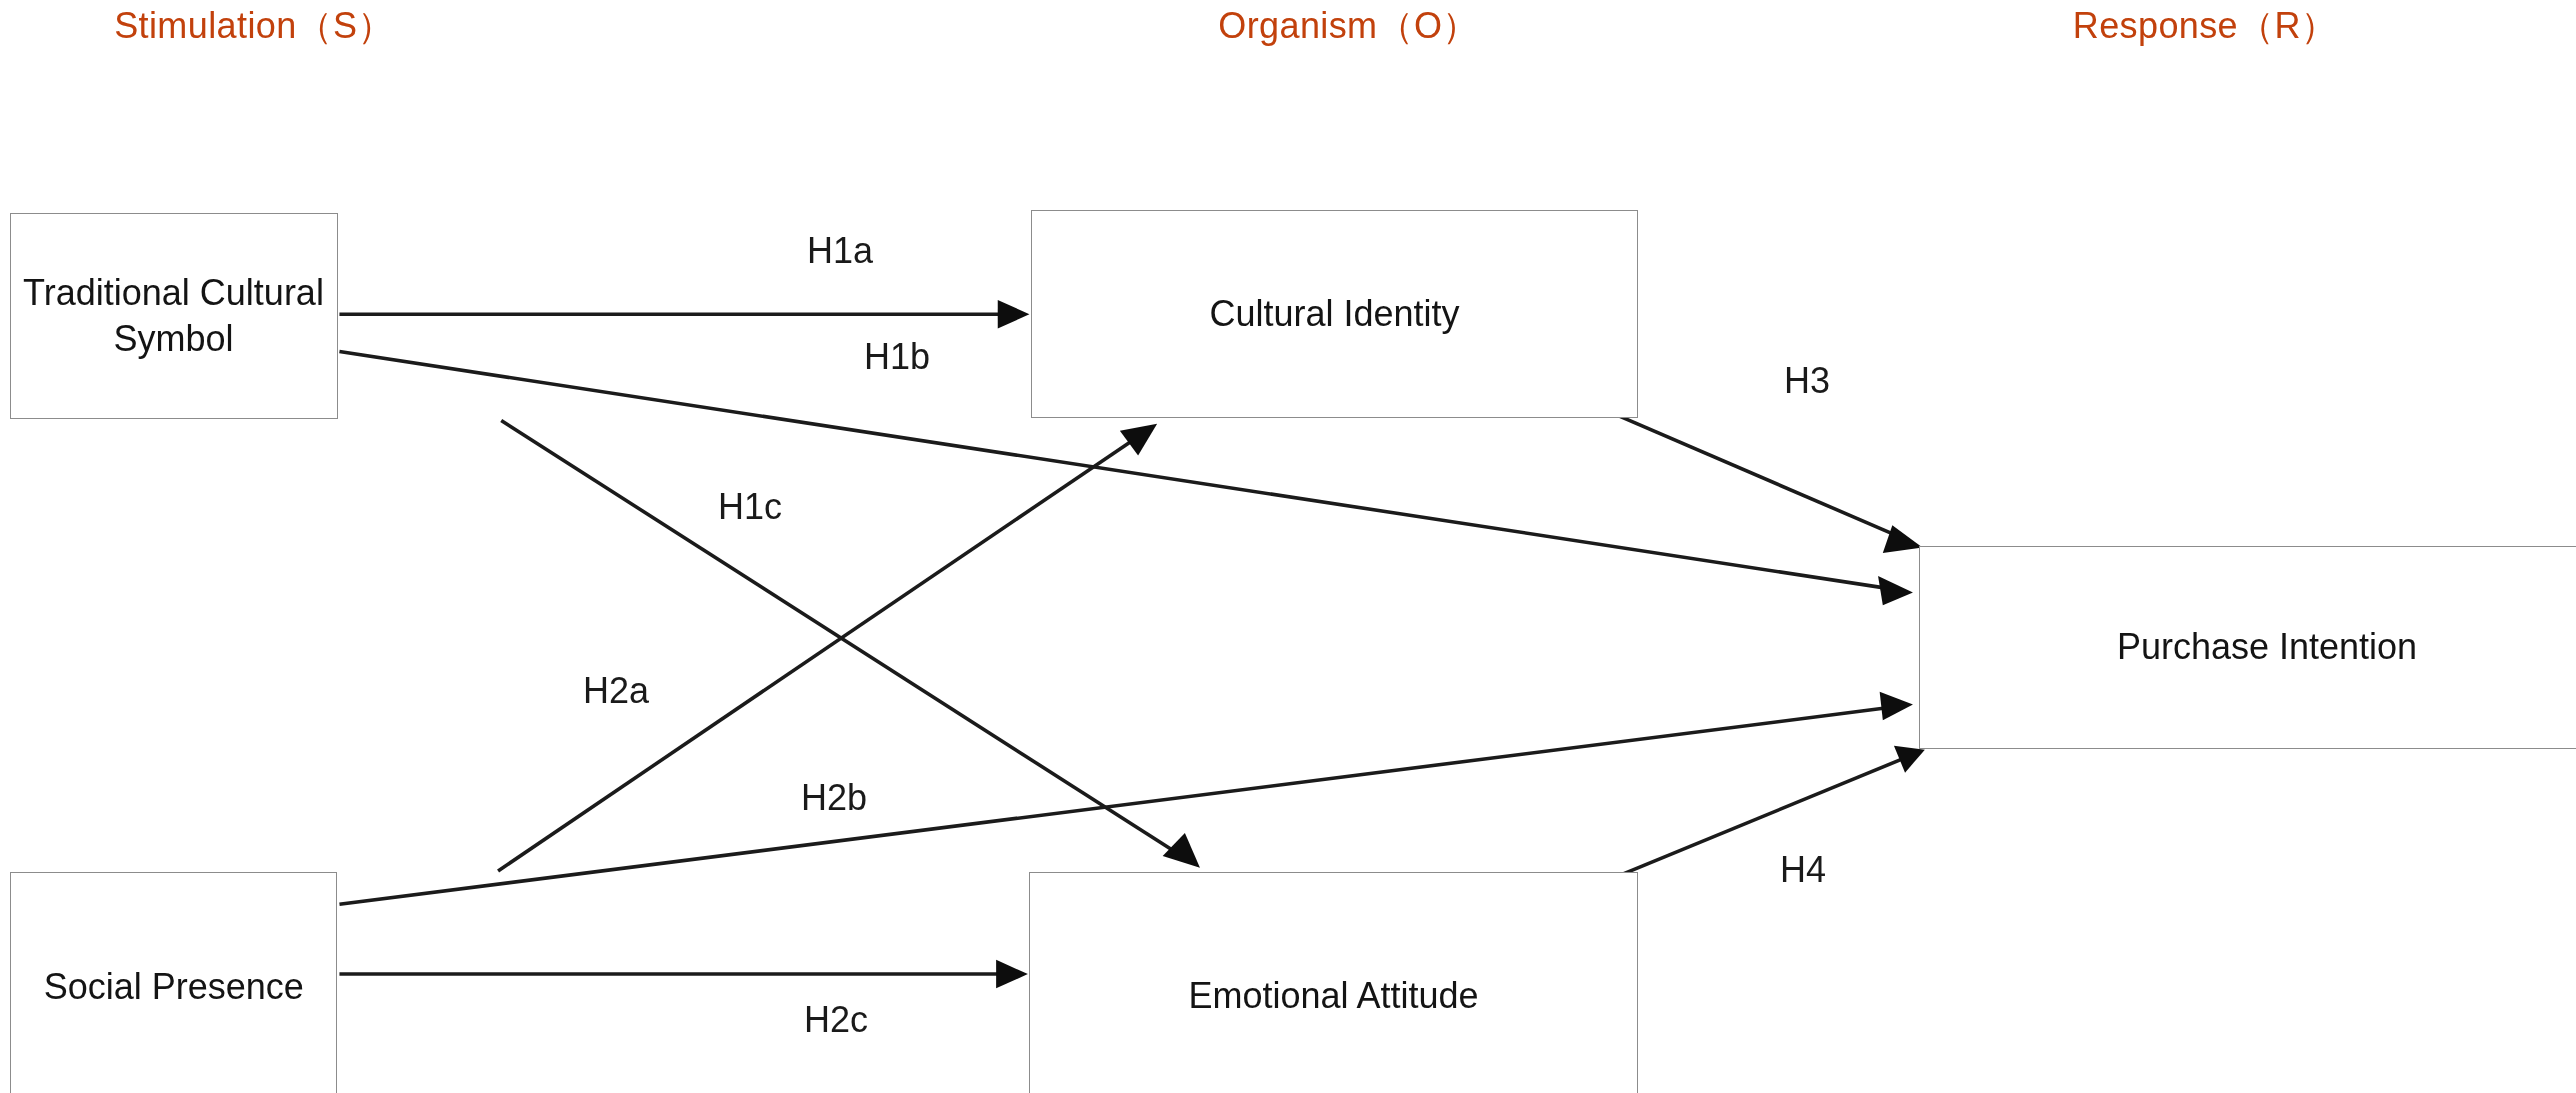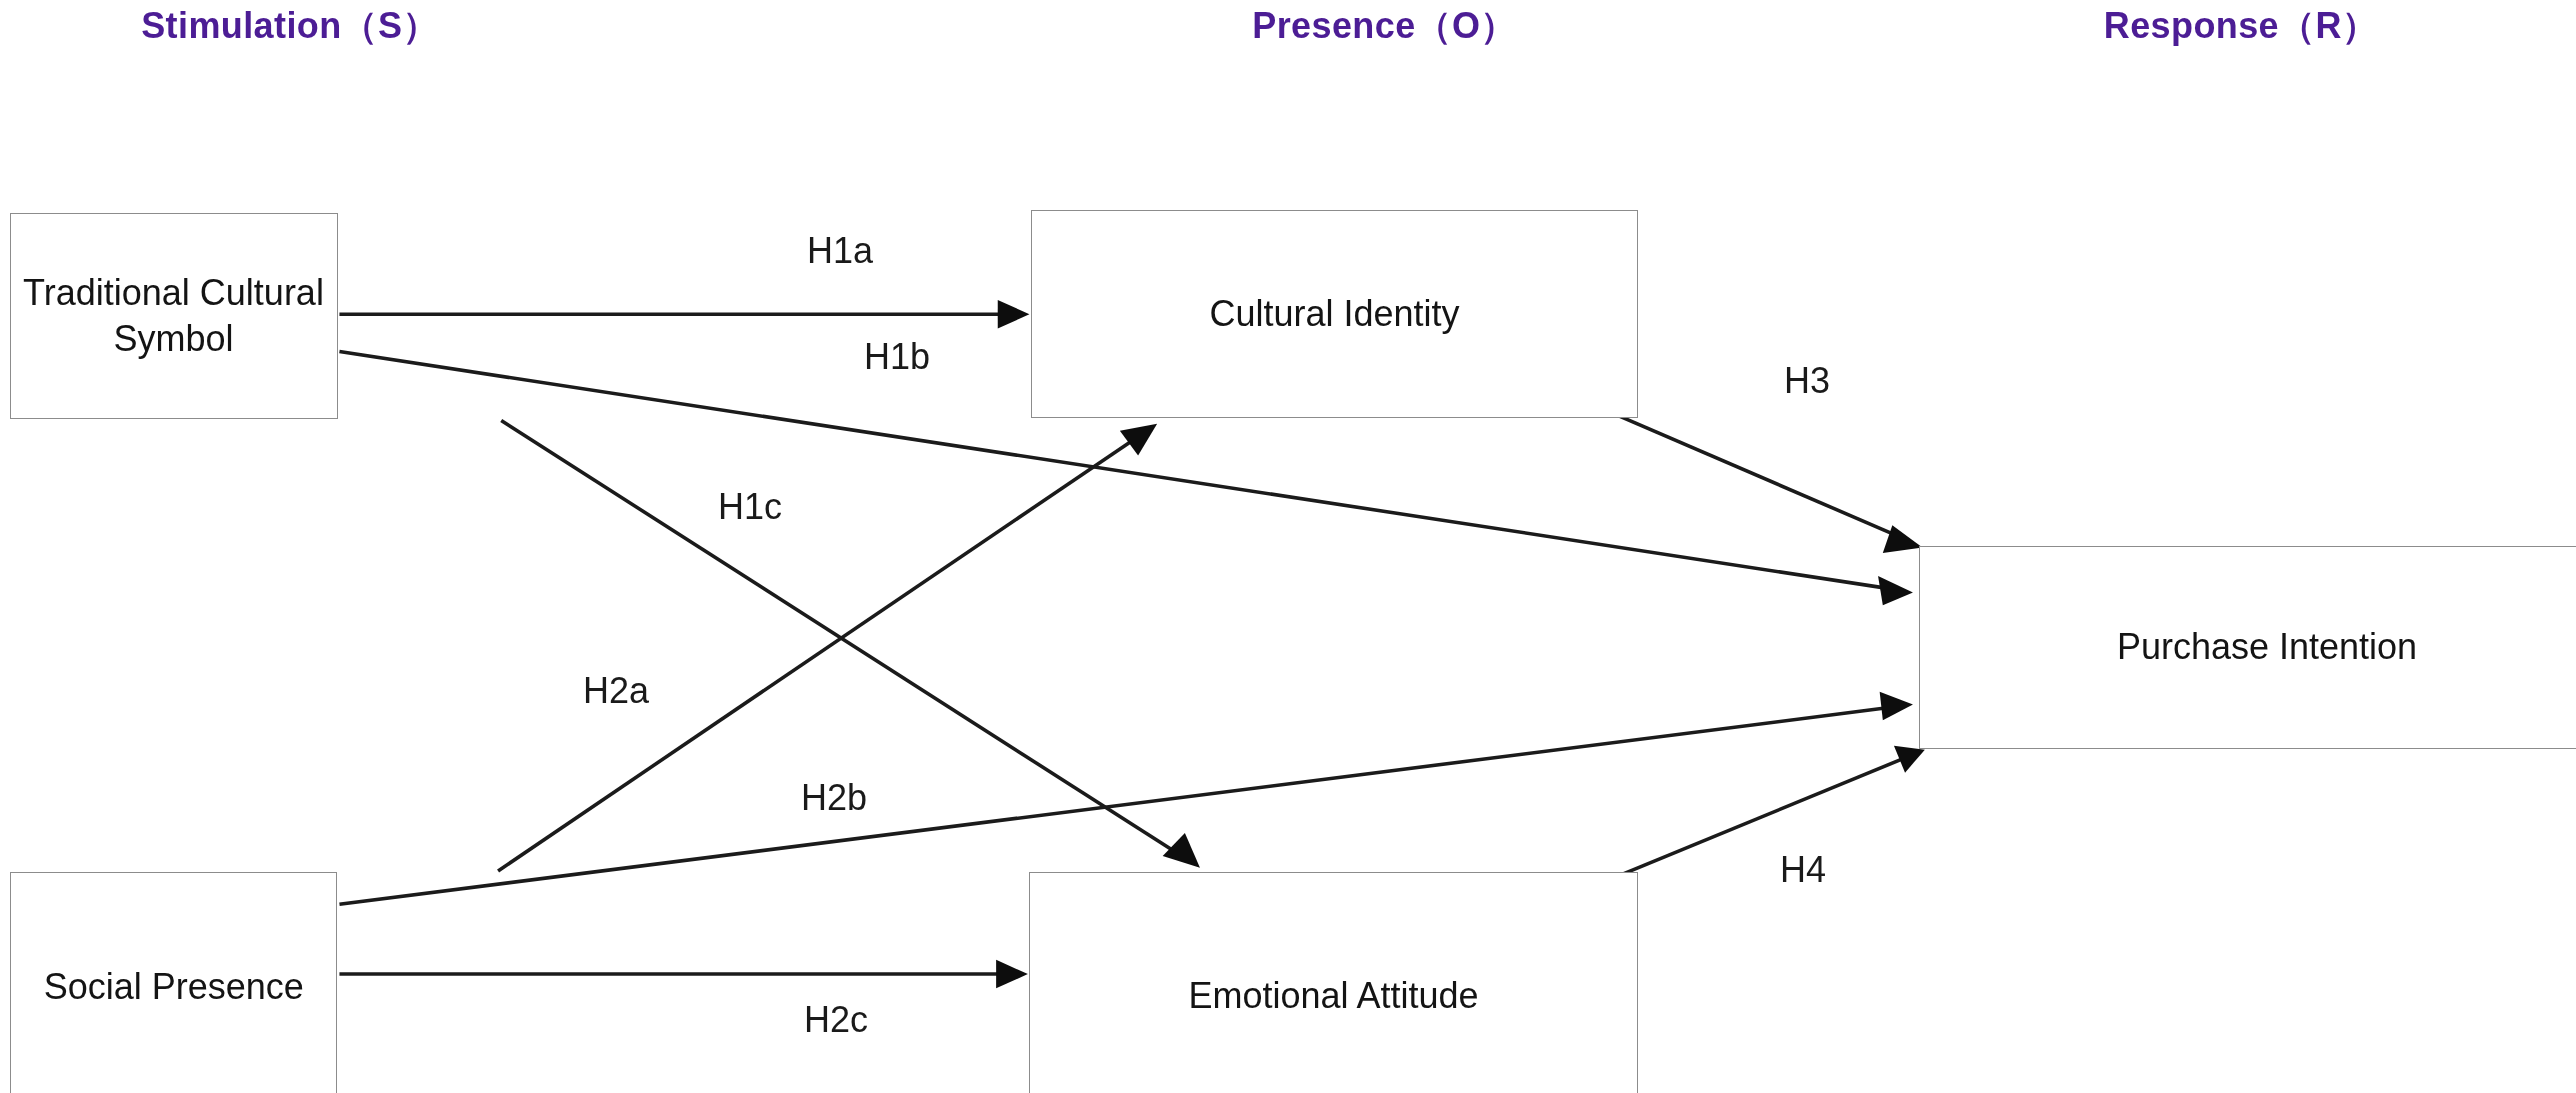--- a/index.html
+++ b/index.html
@@ -15,25 +15,24 @@
     overflow: hidden;
     font-family: "Liberation Sans", "DejaVu Sans", sans-serif;
     color: #111111;
   }
 
   
   .col-header {
     position: absolute;
     font-size: 36px;
     line-height: 1;
-    font-weight: 700;
+    font-weight: 400;
     letter-spacing: 0.4px;
     white-space: nowrap;
-    color: #4c1d95;
-    margin-left: 36px;
+    color: #c2410c;
   }
   #hdr-s { left: 0px;    top: 8px; width: 508px; text-align: center; }
   #hdr-o { left: 1047px; top: 8px; width: 603px; text-align: center; }
   #hdr-r { left: 1856px; top: 8px; width: 698px; text-align: center; }
 
   
   .node-box {
     position: absolute;
     box-sizing: border-box;
     border: 1.6px solid #8c8c8c;
@@ -82,21 +81,21 @@
   #lbl-h2c { left: 804px; top: 1002px; text-align: center; }
   #lbl-h3  { left: 1784px; top: 363px; }
   #lbl-h4  { left: 1780px; top: 852px; }
 </style>
 </head>
 <body>
 
 <div id="stage">
 
   <div class="col-header" id="hdr-s">Stimulation（S）</div>
-  <div class="col-header" id="hdr-o">Presence（O）</div>
+  <div class="col-header" id="hdr-o">Organism（O）</div>
   <div class="col-header" id="hdr-r">Response（R）</div>
 
   <svg id="arrows" viewBox="0 0 3248 1379">
 
     <g>
       <line x1="428" y1="396" x2="1276" y2="396"></line>
       <polygon class="arrowhead" points="1298,396 1258,378 1258,414"></polygon>
     </g>
 
     <g>

